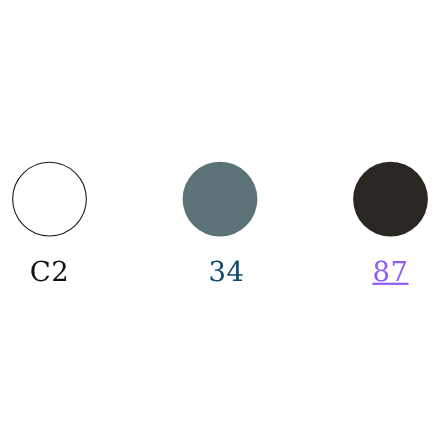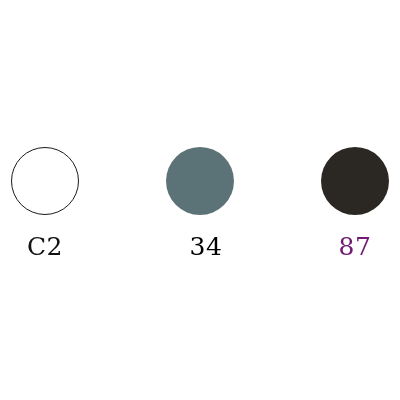--- a/index.html
+++ b/index.html
@@ -64,22 +64,22 @@
   <div class="swatch-row">
 
     <div class="swatch">
       <div class="swatch-dot outlined" style="background: rgb(255, 255, 255); border-color: rgb(27, 27, 27);"></div>
       <div class="swatch-label" style="color: rgb(17, 17, 17);">C2</div>
     </div>
 
 
     <div class="swatch">
       <div class="swatch-dot" style="background: rgb(91, 115, 118);"></div>
-      <div class="swatch-label" style="color: #000000; margin-left: 12px;">34</div>
+      <div class="swatch-label" style="color: #0c4a6e; margin-left: 12px;">34</div>
     </div>
 
     <div class="swatch">
       <div class="swatch-dot" style="background: rgb(43, 39, 34);"></div>
-      <div class="swatch-label" style="color: #701a75;">87</div>
+      <div class="swatch-label" style="color: #8b5cf6; text-decoration: underline;">87</div>
     </div>
 
   </div>
 </div>
 
 </body></html>

